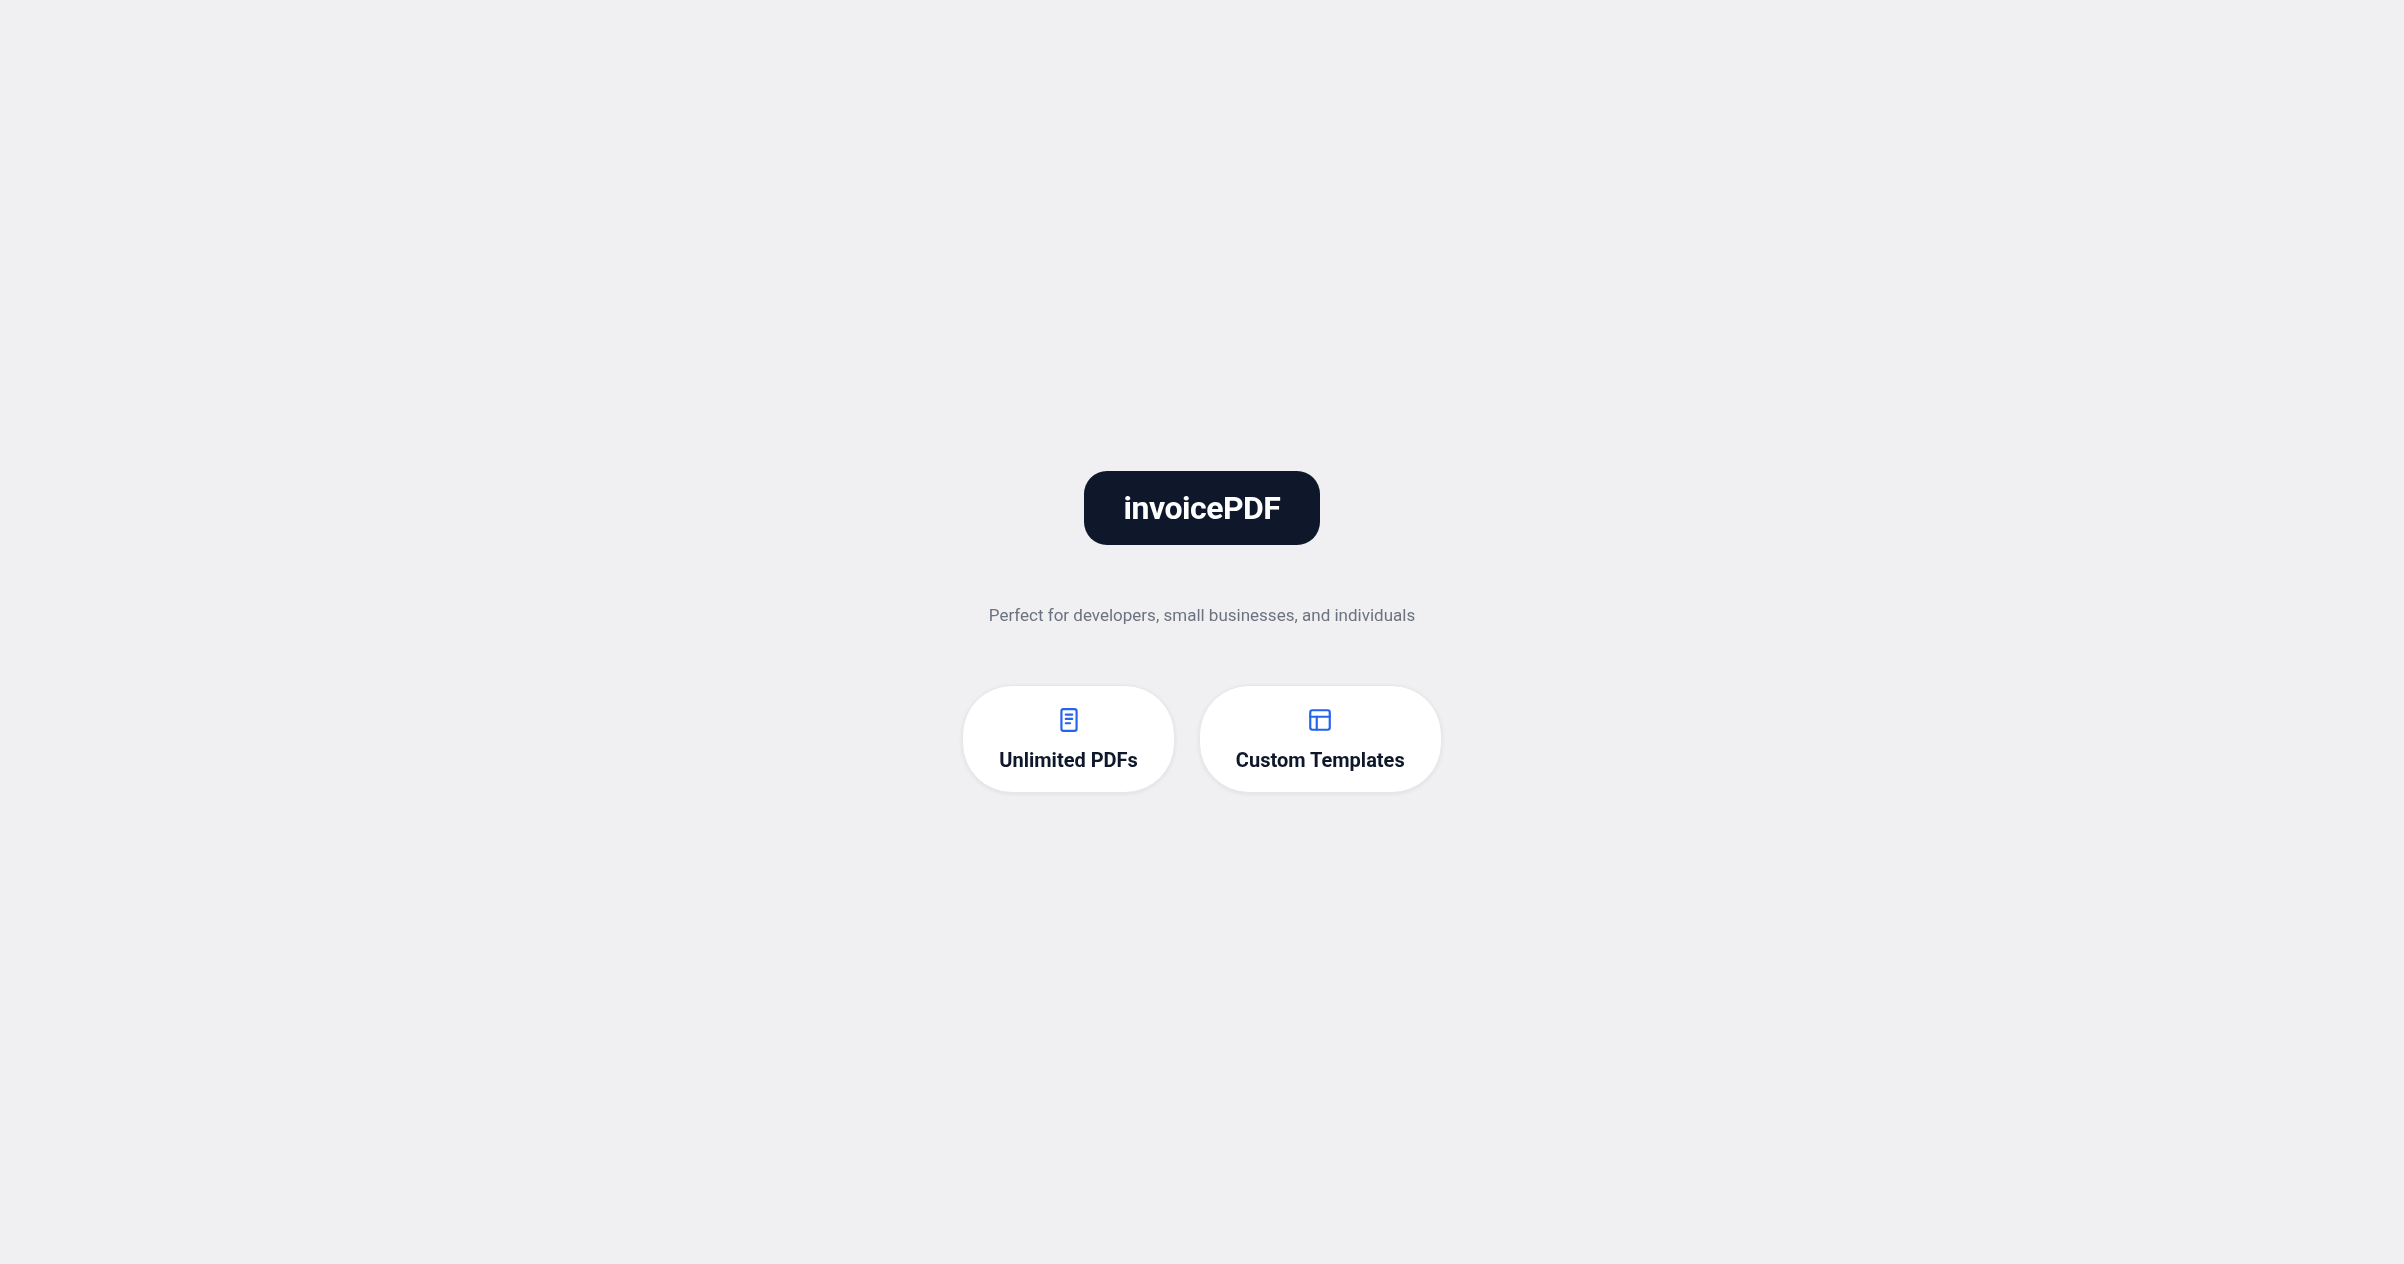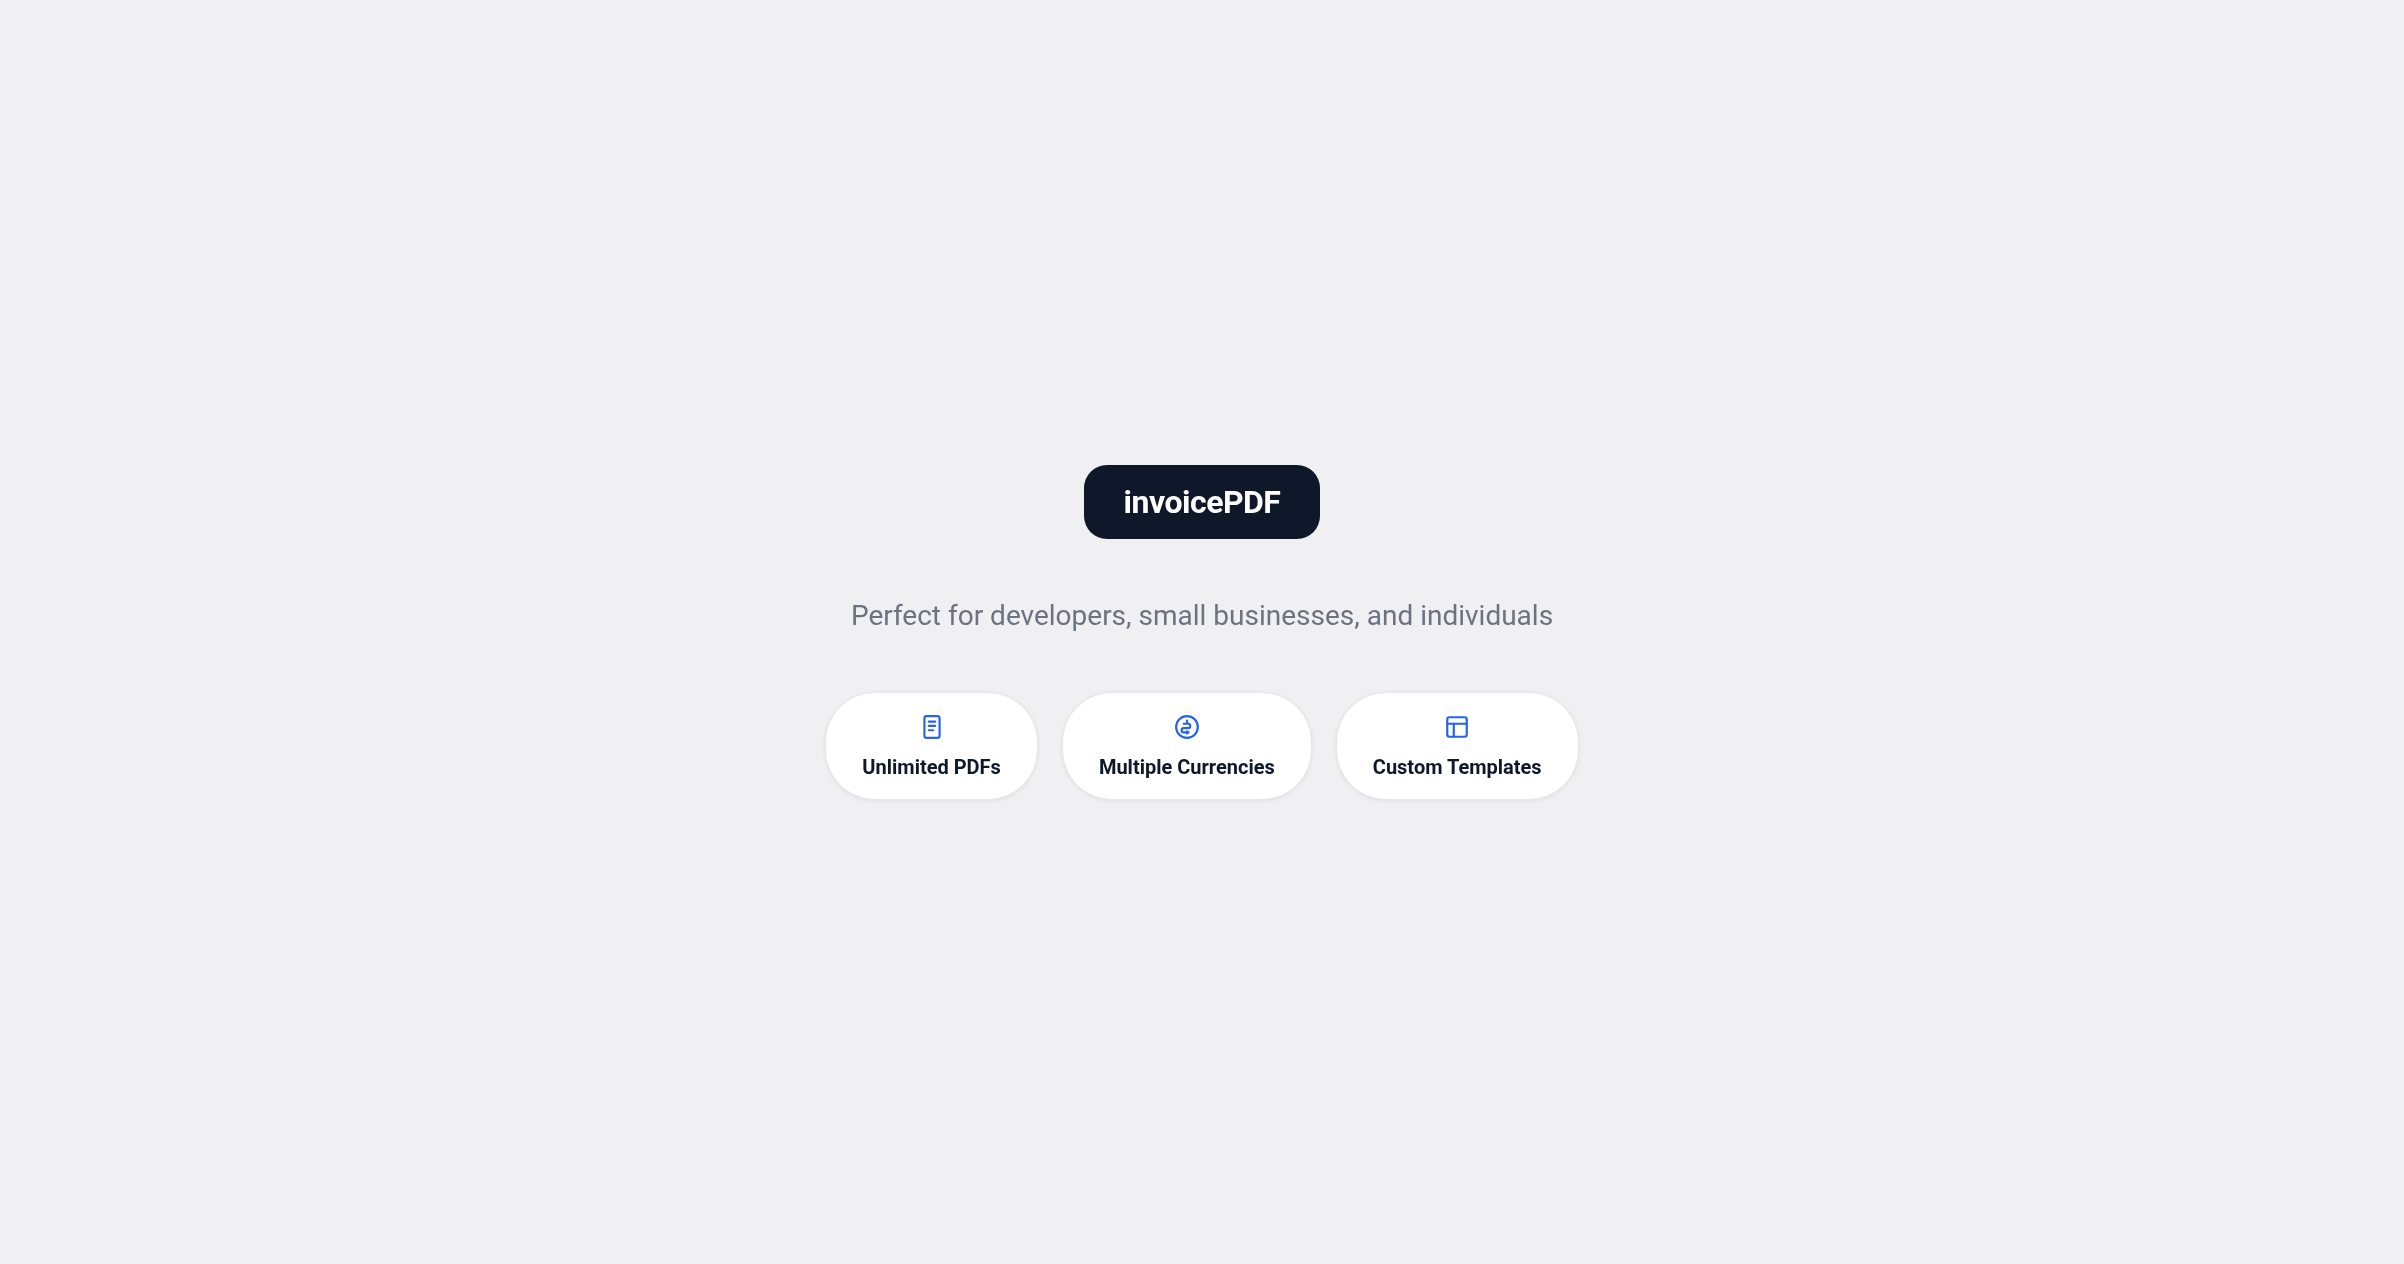--- a/index.html
+++ b/index.html
@@ -48,21 +48,21 @@
       font-size: 88px;
       font-weight: 800;
       text-align: center;
       line-height: 1.05;
       letter-spacing: -3px;
       margin-bottom: 36px;
     }
 
     .subheadline {
       color: #6b7280;
-      font-size: 28px;
+      font-size: 17px;
       font-weight: 400;
       text-align: center;
       margin-bottom: 60px;
       letter-spacing: 0;
     }
 
     .features-row {
       display: flex;
       flex-direction: row;
       gap: 24px;
@@ -126,31 +126,20 @@
         <svg viewBox="0 0 24 24" fill="none" stroke="currentColor" stroke-width="2" stroke-linecap="round" stroke-linejoin="round">
           <rect x="5" y="2" width="14" height="20" rx="2" ry="2"></rect>
           <line x1="9" y1="7" x2="15" y2="7"></line>
           <line x1="9" y1="11" x2="15" y2="11"></line>
           <line x1="9" y1="15" x2="13" y2="15"></line>
         </svg>
       </div>
       <span class="feature-label">Unlimited PDFs</span>
     </div>
 
-    <div class="feature-pill">
-      <div class="feature-icon">
-        <svg viewBox="0 0 24 24" fill="none" stroke="currentColor" stroke-width="2" stroke-linecap="round" stroke-linejoin="round">
-          <circle cx="12" cy="12" r="10"></circle>
-          <line x1="12" y1="6" x2="12" y2="8"></line>
-          <line x1="12" y1="16" x2="12" y2="18"></line>
-          <path d="M9 9h4a2 2 0 0 1 0 4H9a2 2 0 0 0 0 4h4.5"></path>
-        </svg>
-      </div>
-      <span class="feature-label">Multiple Currencies</span>
-    </div>
 
     <div class="feature-pill">
       <div class="feature-icon">
         <svg viewBox="0 0 24 24" fill="none" stroke="currentColor" stroke-width="2" stroke-linecap="round" stroke-linejoin="round">
           <rect x="3" y="3" width="18" height="18" rx="2"></rect>
           <line x1="3" y1="9" x2="21" y2="9"></line>
           <line x1="9" y1="9" x2="9" y2="21"></line>
         </svg>
       </div>
       <span class="feature-label">Custom Templates</span>

